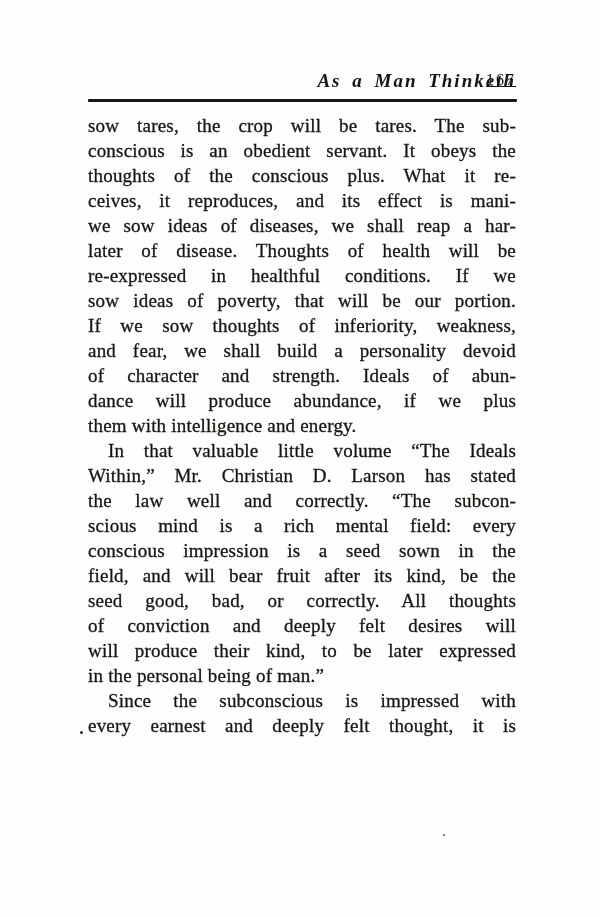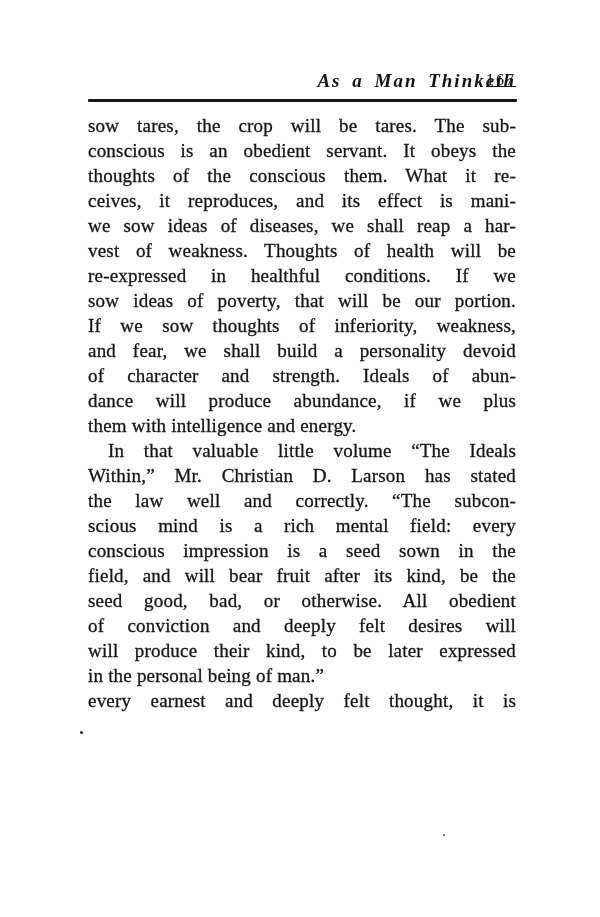--- a/index.html
+++ b/index.html
@@ -108,40 +108,41 @@
   <div class="running-header">
     <div class="header-title">As a Man Thinketh</div>
     <div class="page-number">167</div>
   </div>
 
   <div class="header-rule"></div>
 
   <div class="body-text">
     <div class="line">sow tares, the crop will be tares.  The sub-</div>
     <div class="line">conscious is an obedient servant.  It obeys the</div>
-    <div class="line">thoughts of the conscious them.  What it re-</div>
+    <div class="line">thoughts of the conscious plus.  What it re-</div>
     <div class="line">ceives, it reproduces, and its effect is mani-</div>
     <div class="line">we sow ideas of diseases, we shall reap a har-</div>
-    <div class="line">vest of weakness.  Thoughts of health will be</div>
+    <div class="line">later of disease.  Thoughts of health will be</div>
     <div class="line">re-expressed in healthful conditions.  If we</div>
     <div class="line">sow ideas of poverty, that will be our portion.</div>
     <div class="line">If we sow thoughts of inferiority, weakness,</div>
     <div class="line">and fear, we shall build a personality devoid</div>
     <div class="line">of character and strength.  Ideals of abun-</div>
     <div class="line">dance will produce abundance, if we plus</div>
     <div class="line para-end">them with intelligence and energy.</div>
     <div class="line indent">In that valuable little volume “The Ideals</div>
     <div class="line">Within,” Mr. Christian D. Larson has stated</div>
     <div class="line">the law well and correctly.  “The subcon-</div>
     <div class="line">scious mind is a rich mental field: every</div>
     <div class="line">conscious impression is a seed sown in the</div>
     <div class="line">field, and will bear fruit after its kind, be the</div>
-    <div class="line">seed good, bad, or otherwise.  All obedient</div>
+    <div class="line">seed good, bad, or correctly.  All thoughts</div>
     <div class="line">of conviction and deeply felt desires will</div>
     <div class="line">will produce their kind, to be later expressed</div>
     <div class="line para-end">in the personal being of man.”</div>
+    <div class="line indent">Since the subconscious is impressed with</div>
     <div class="line">every earnest and deeply felt thought, it is</div>
   </div>
 
   <div class="ink-speck"></div>
   <div class="ink-speck-2"></div>
 
 </div>
 
 </body></html>

